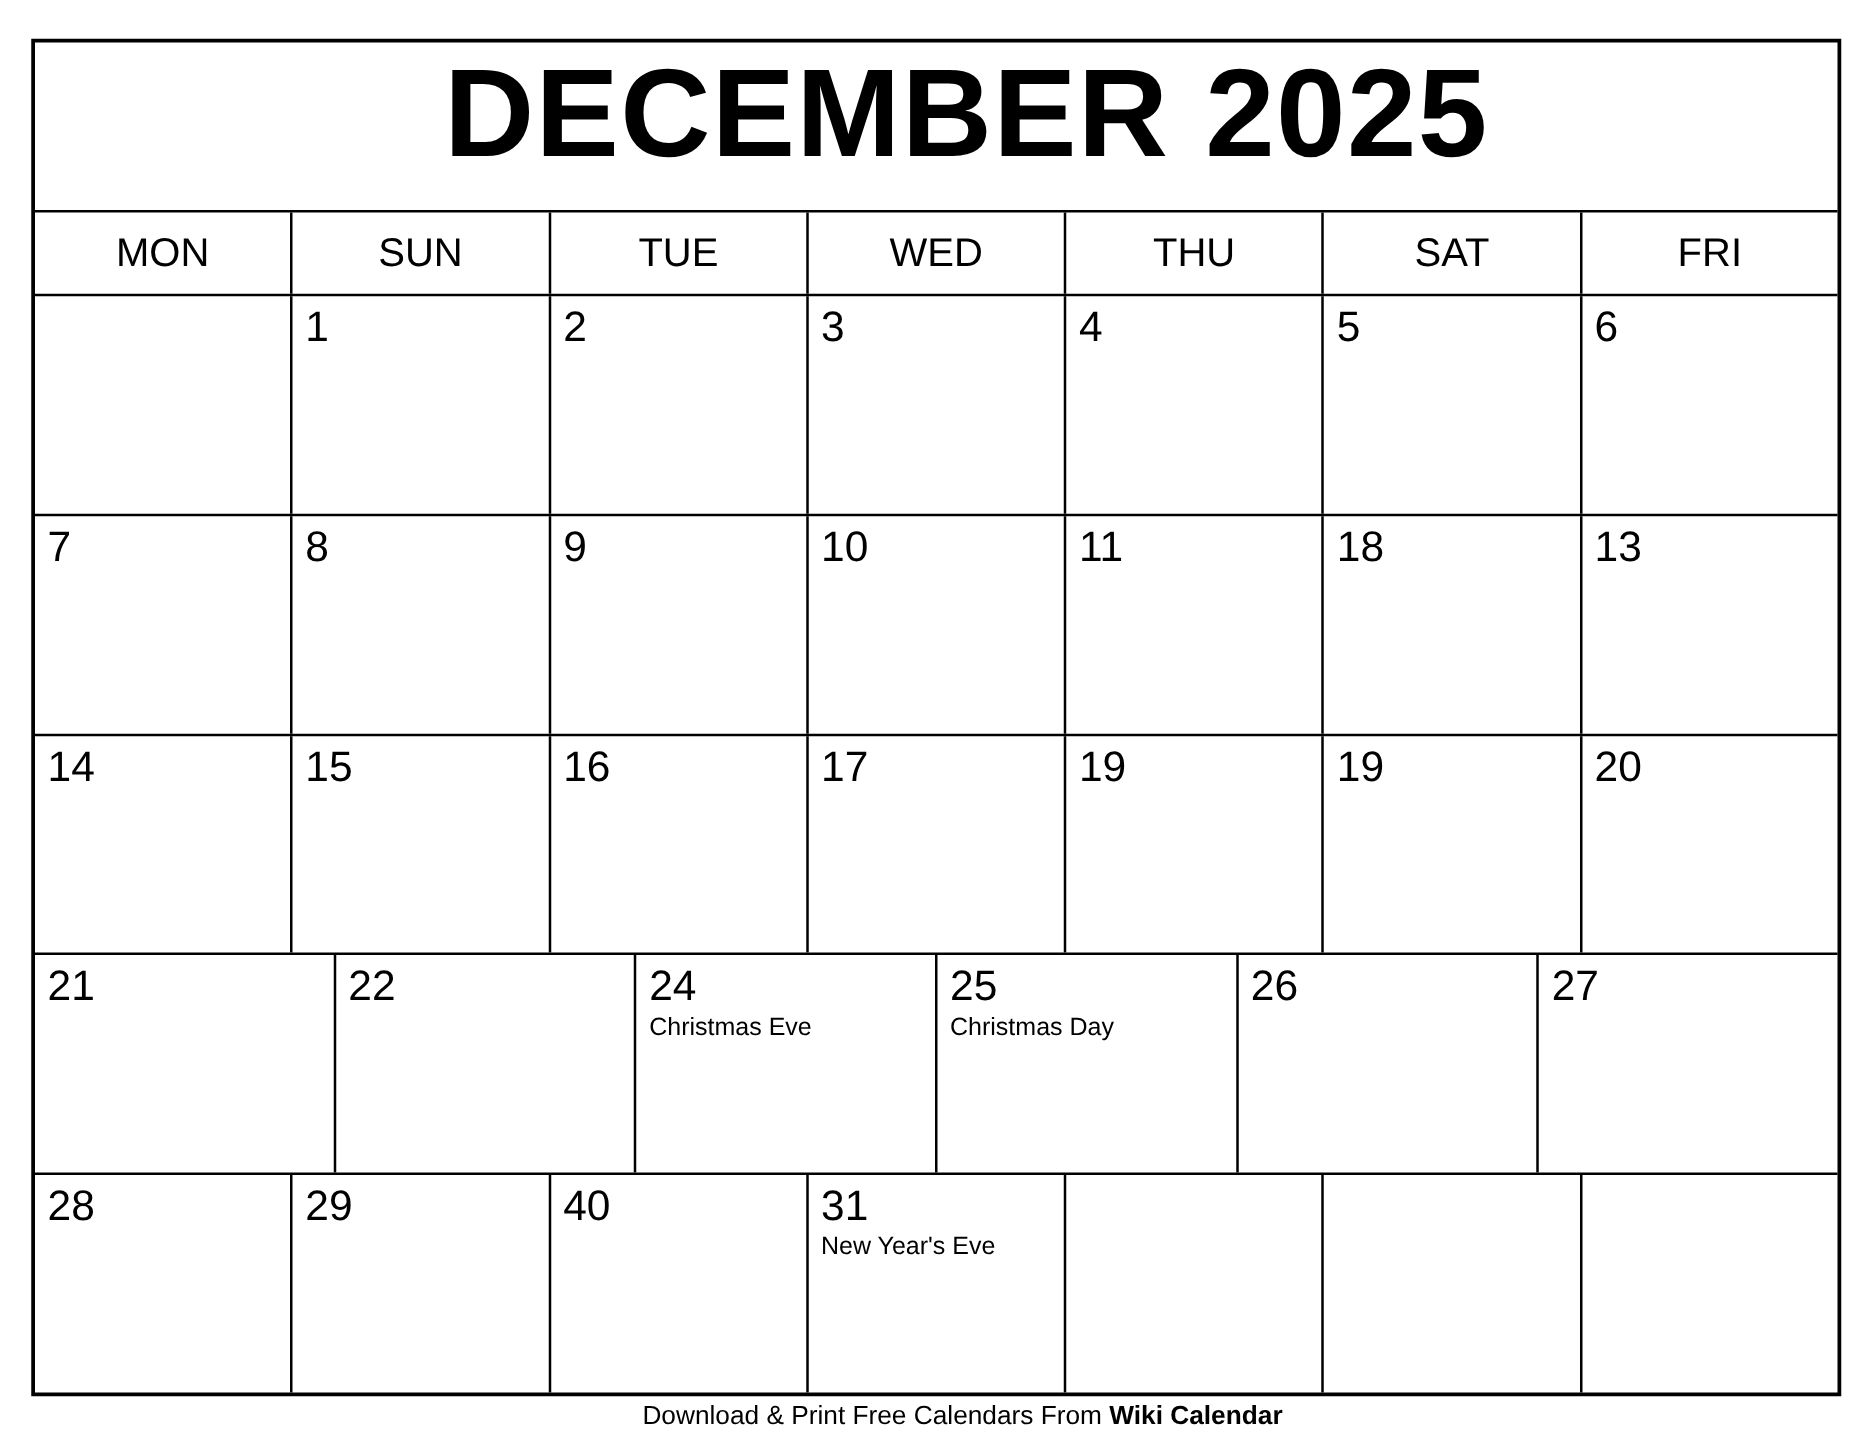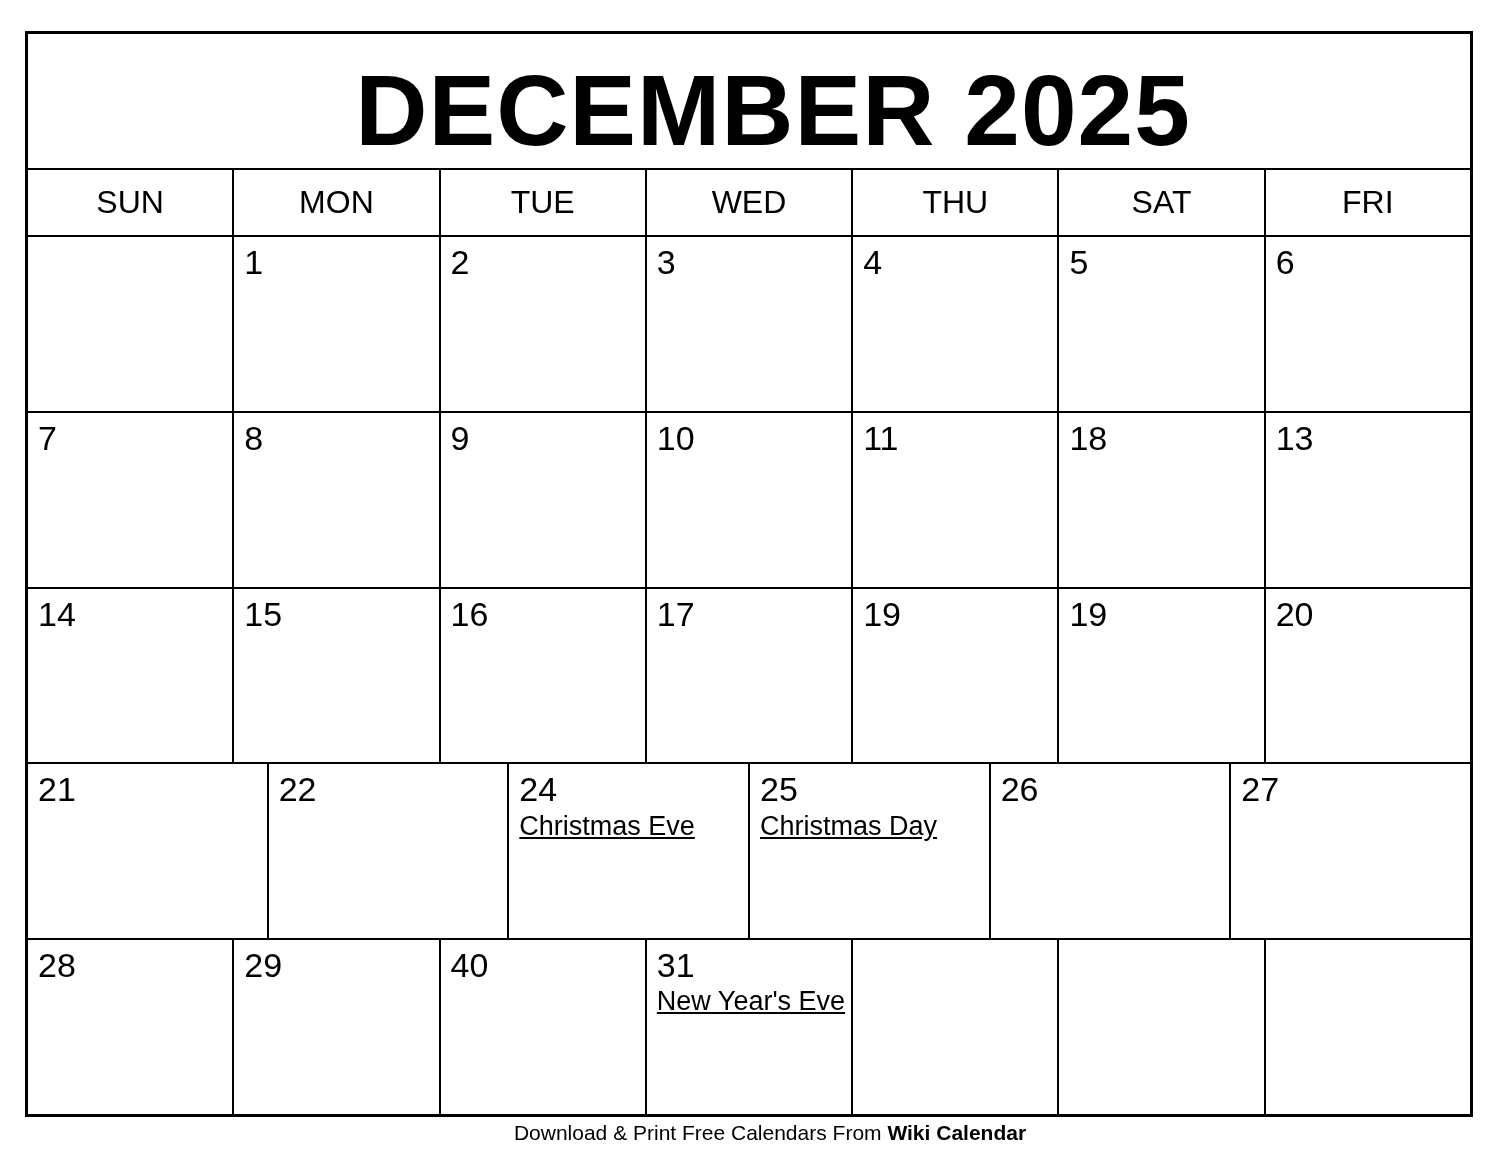--- a/index.html
+++ b/index.html
@@ -26,21 +26,21 @@
     box-sizing: border-box;
     display: flex;
     flex-direction: column;
     background: #ffffff;
   }
   .title-row {
     height: 134px;
     flex: 0 0 auto;
     border-bottom: 2px solid #000000;
     display: flex;
-    align-items: flex-end;
+    align-items: flex-start;
     justify-content: center;
     padding-left: 48px;
   }
   .title {
     font-size: 100px;
     font-weight: bold;
     letter-spacing: 1px;
     white-space: nowrap;
   }
   .weekday-row {
@@ -73,24 +73,23 @@
     overflow: hidden;
   }
   .cell:last-child { border-right: none; }
   .daynum {
     display: block;
     font-size: 34px;
     line-height: 1.18;
   }
   .event {
     display: block;
-    font-size: 27px;
+    font-size: 20px;
     line-height: 1.25;
     white-space: nowrap;
-    text-decoration: underline;
   }
   .footer {
     position: absolute;
     top: 1121px;
     left: 0;
     width: 1500px;
     text-align: center;
     font-size: 21px;
     white-space: nowrap;
     margin-left: 20px;
@@ -101,22 +100,22 @@
 <body>
 
 <div class="page">
   <div class="calendar">
 
     <div class="title-row">
       <span class="title">DECEMBER 2025</span>
     </div>
 
     <div class="weekday-row">
+      <div class="weekday-cell">MON</div>
       <div class="weekday-cell">SUN</div>
-      <div class="weekday-cell">MON</div>
       <div class="weekday-cell">TUE</div>
       <div class="weekday-cell">WED</div>
       <div class="weekday-cell">THU</div>
       <div class="weekday-cell">SAT</div>
       <div class="weekday-cell">FRI</div>
     </div>
 
     <div class="week-row">
       <div class="cell">
           <span class="daynum"></span>

